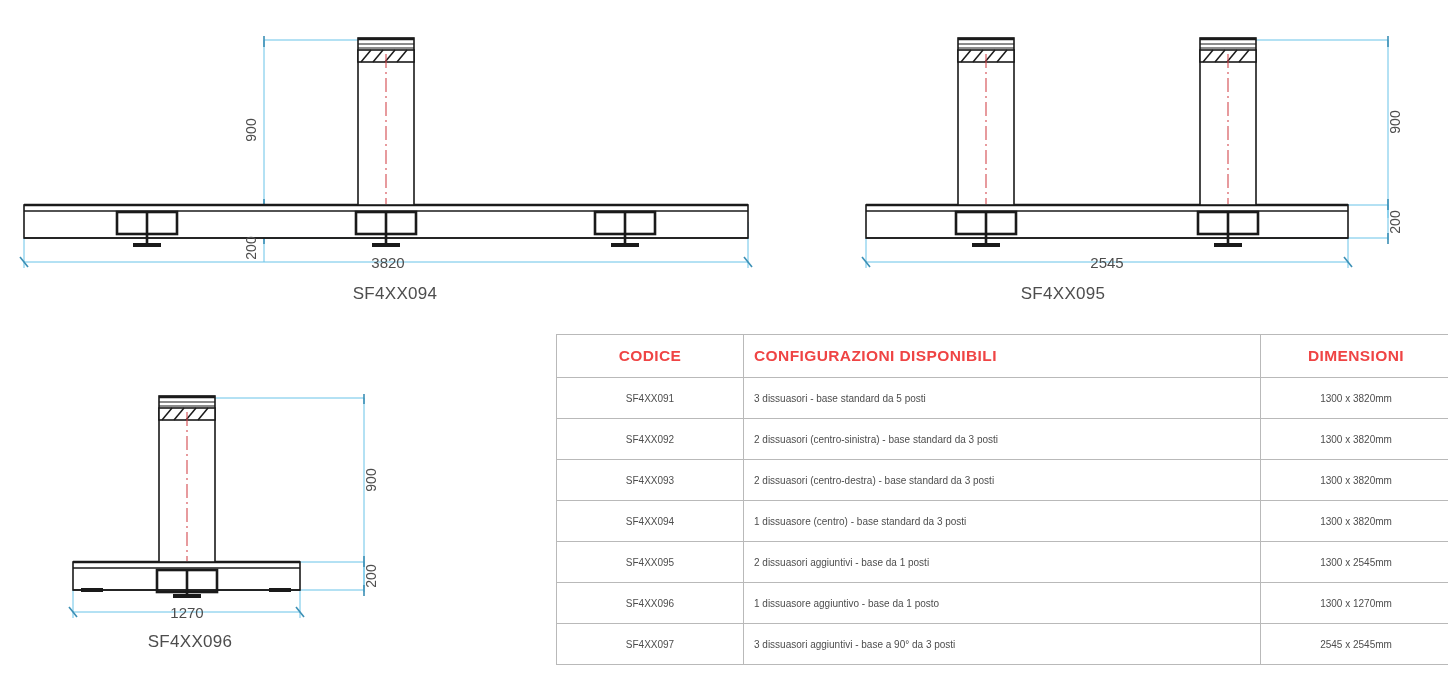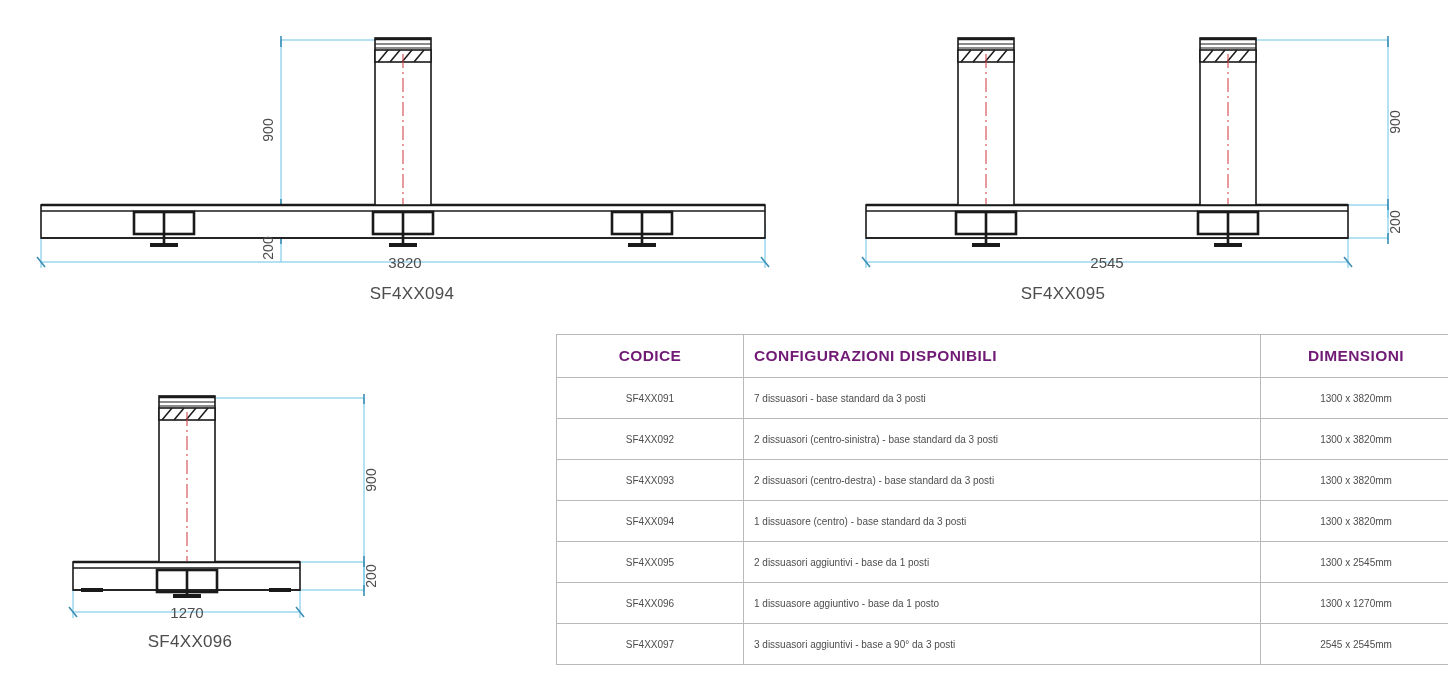--- a/index.html
+++ b/index.html
@@ -56,36 +56,36 @@
     font-size: 10px;
     color: #4d4d4d;
     font-weight: normal;
     vertical-align: middle;
     overflow: hidden;
     white-space: nowrap;
   }
   .spec-table thead th {
     font-weight: bold;
     font-size: 15.5px;
-    color: #701a75;
+    color: #ef4444;
     text-align: center;
     letter-spacing: 0.4px;
     height: 42px;
     margin-left: 14px;
   }
   .col-code   { width: 166px; text-align: center; }
   .col-config { width: 496px; text-align: left; padding-left: 14px; }
   .col-dim    { width: 170px; text-align: center; }
 </style>
 </head>
 <body>
 
 <div class="canvas">
 
-  <div class="drawing" style="left:17px; top:0px;">
+  <div class="drawing" style="left:0px; top:0px;">
     <svg width="790" height="285" viewBox="0 0 790 285">
 
       <g stroke="#69c3e8" stroke-width="1" fill="none">
 
         <line x1="264" y1="40" x2="264" y2="218"></line>
         <line x1="264" y1="40" x2="360" y2="40"></line>
         <line x1="264" y1="205" x2="360" y2="205"></line>
 
         <line x1="264" y1="205" x2="264" y2="262"></line>
         <line x1="264" y1="238" x2="380" y2="238"></line>
@@ -303,21 +303,21 @@
     <thead>
       <tr>
         <th class="col-code">CODICE</th>
         <th class="col-config" style="text-align:left;">CONFIGURAZIONI DISPONIBILI</th>
         <th class="col-dim">DIMENSIONI</th>
       </tr>
     </thead>
     <tbody>
       <tr>
         <td class="col-code">SF4XX091</td>
-        <td class="col-config">7 dissuasori - base standard da 3 posti</td>
+        <td class="col-config">3 dissuasori - base standard da 5 posti</td>
         <td class="col-dim">1300 x 3820mm</td>
       </tr>
       <tr>
         <td class="col-code">SF4XX092</td>
         <td class="col-config">2 dissuasori (centro-sinistra) - base standard da 3 posti</td>
         <td class="col-dim">1300 x 3820mm</td>
       </tr>
       <tr>
         <td class="col-code">SF4XX093</td>
         <td class="col-config">2 dissuasori (centro-destra) - base standard da 3 posti</td>

